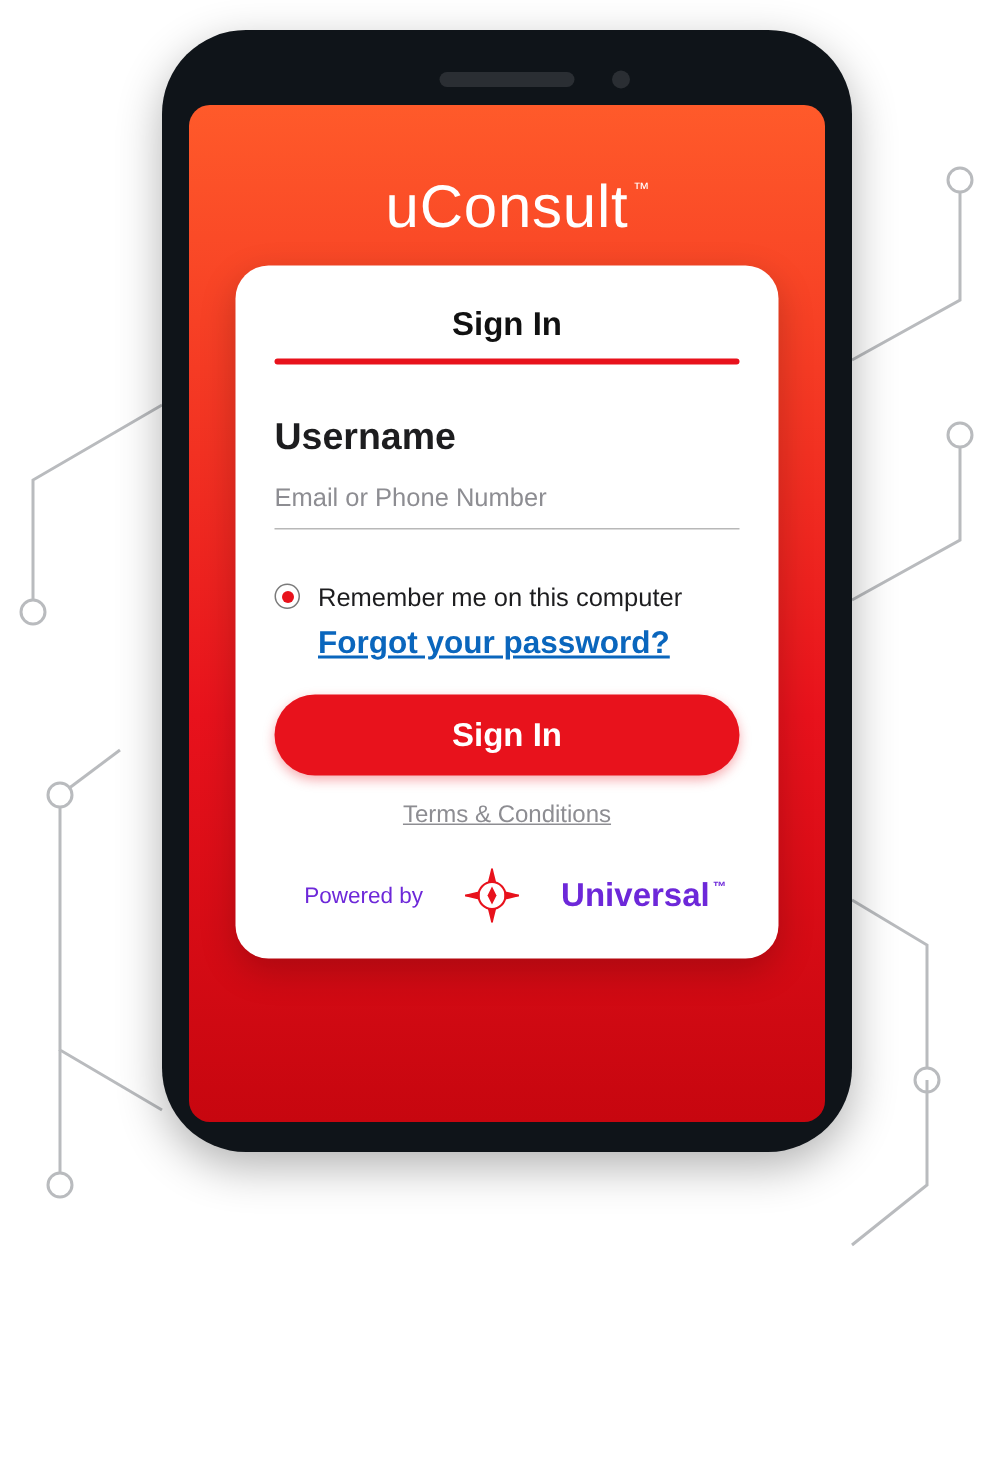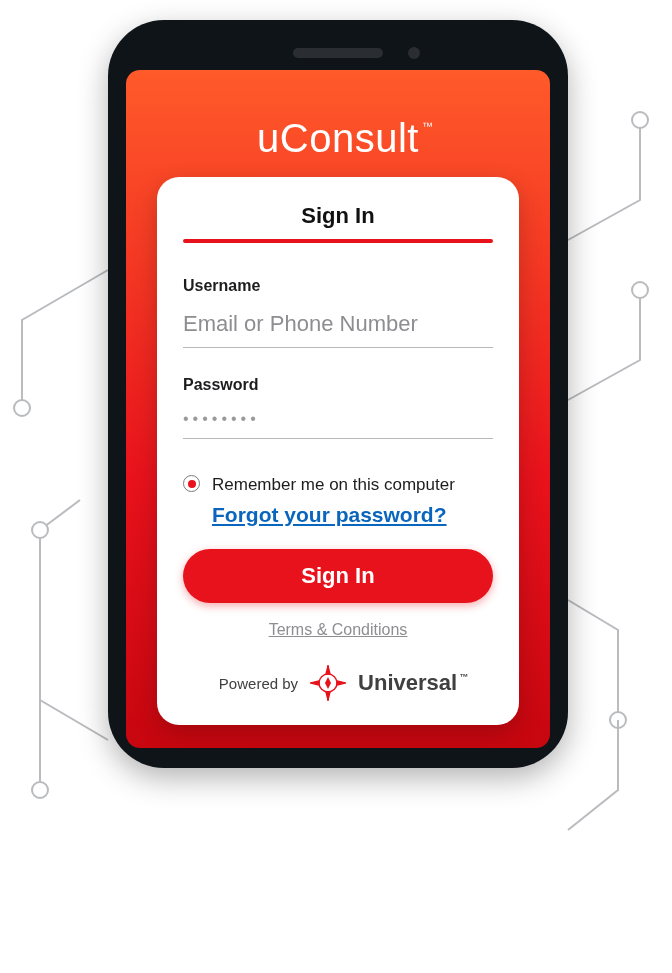--- a/index.html
+++ b/index.html
@@ -106,30 +106,30 @@
     background: #e8121c;
     border-radius: 3px;
     width: 100%;
   }
 
   .field {
     margin-top: 34px;
   }
   .field + .field { margin-top: 28px; }
   .field-label {
-    font-size: 16px;
+    font-size: 25px;
     font-weight: 700;
     color: #1d1d1f;
     margin-bottom: 10px;
   }
   .field-input {
     width: 100%;
     border: none;
     border-bottom: 1px solid #b8b8b8;
-    font-size: 22px;
+    font-size: 17px;
     color: #7f1d1d;
     padding: 6px 0 10px 0;
     outline: none;
     background: transparent;
     font-family: inherit;
   }
   .field-input::placeholder { color: #8d8d92; }
   .dots {
     letter-spacing: 4px;
     font-size: 16px;
@@ -196,22 +196,22 @@
     color: #8d8d92;
     cursor: pointer;
     text-decoration: underline;
   }
 
   .powered {
     margin-top: 24px;
     display: flex;
     align-items: center;
     justify-content: center;
-    gap: 10px;
-    color: #404040;
+    gap: 26px;
+    color: #6d28d9;
   }
   .powered-by {
     font-size: 15px;
     font-weight: 500;
   }
   .powered-name {
     font-size: 22px;
     font-weight: 700;
     position: relative;
   }
@@ -266,24 +266,20 @@
     <div class="card">
 
       <div class="card-title">Sign In</div>
       <div class="hr-red"></div>
 
       <div class="field">
         <div class="field-label">Username</div>
         <input class="field-input" type="text" placeholder="Email or Phone Number" style="">
       </div>
 
-      <div class="field">
-        <div class="field-label">Password</div>
-        <div class="dots">••••••••</div>
-      </div>
 
       <div class="remember-row">
         <span class="radio"></span>
         <span class="remember-text">Remember me on this computer</span>
       </div>
 
       <div class="forgot">Forgot your password?</div>
 
       <button class="signin-btn">Sign In</button>
 

